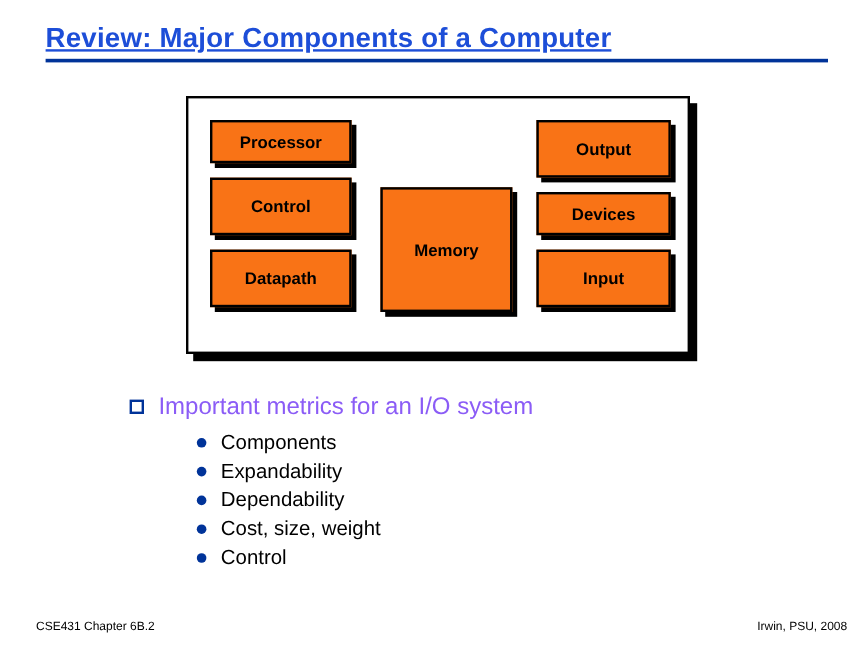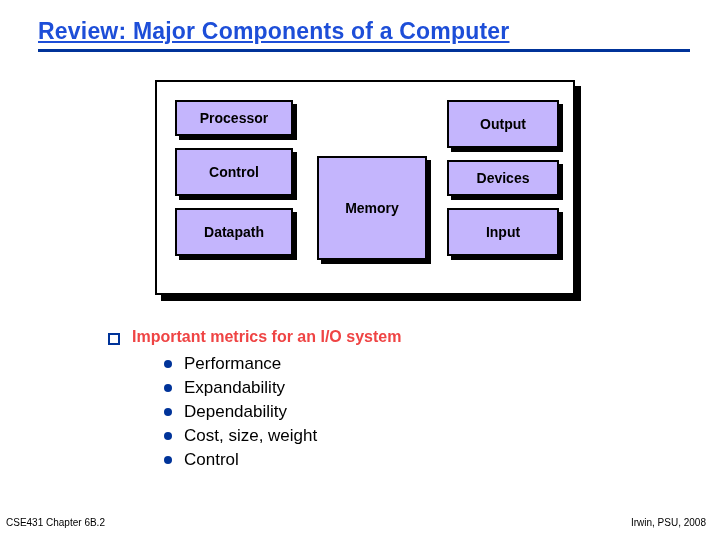--- a/index.html
+++ b/index.html
@@ -69,21 +69,21 @@
   }
   .cell-shadow {
     position: absolute;
     left: 4px; top: 4px;
     width: 100%; height: 100%;
     background: #000;
   }
   .cell-box {
     position: relative;
     border: 2px solid #000;
-    background: #c4b5fd;
+    background: #f97316;
     font-weight: bold;
     font-size: 14px;
     text-align: center;
     display: flex;
     align-items: center;
     justify-content: center;
   }
   .h-header { height: 36px; }
   .h-sub { height: 48px; }
   .h-mem { height: 104px; }
@@ -102,23 +102,22 @@
   .sq {
     width: 12px;
     height: 12px;
     border: 2px solid #003399;
     background: #fff;
     margin-right: 12px;
     margin-top: 5px;
     flex-shrink: 0;
   }
   .main-bullet-text {
-    font-size: 16px;
-    color: #ef4444;
-    font-weight: bold;
+    font-size: 20px;
+    color: #8b5cf6;
   }
   .sub-list {
     margin-left: 56px;
     margin-top: 4px;
   }
   .sub-item {
     display: flex;
     align-items: center;
     margin-bottom: 4px;
   }
@@ -129,21 +128,21 @@
     background: #003399;
     margin-right: 12px;
     flex-shrink: 0;
   }
   .sub-text {
     font-size: 17px;
     color: #000;
   }
   .footer-left {
     position: absolute;
-    left: 6px;
+    left: 30px;
     bottom: 12px;
     font-size: 10px;
     color: #000;
   }
   .footer-right {
     position: absolute;
     right: 14px;
     bottom: 12px;
     font-size: 10px;
     color: #000;
@@ -202,21 +201,21 @@
 </div>
 
 <div class="bullets">
   <div class="main-bullet">
     <div class="sq"></div>
     <div class="main-bullet-text">Important metrics for an I/O system</div>
   </div>
   <div class="sub-list">
     <div class="sub-item">
       <div class="disc"></div>
-      <div class="sub-text">Performance</div>
+      <div class="sub-text">Components</div>
     </div>
     <div class="sub-item">
       <div class="disc"></div>
       <div class="sub-text">Expandability</div>
     </div>
     <div class="sub-item">
       <div class="disc"></div>
       <div class="sub-text">Dependability</div>
     </div>
     <div class="sub-item">

